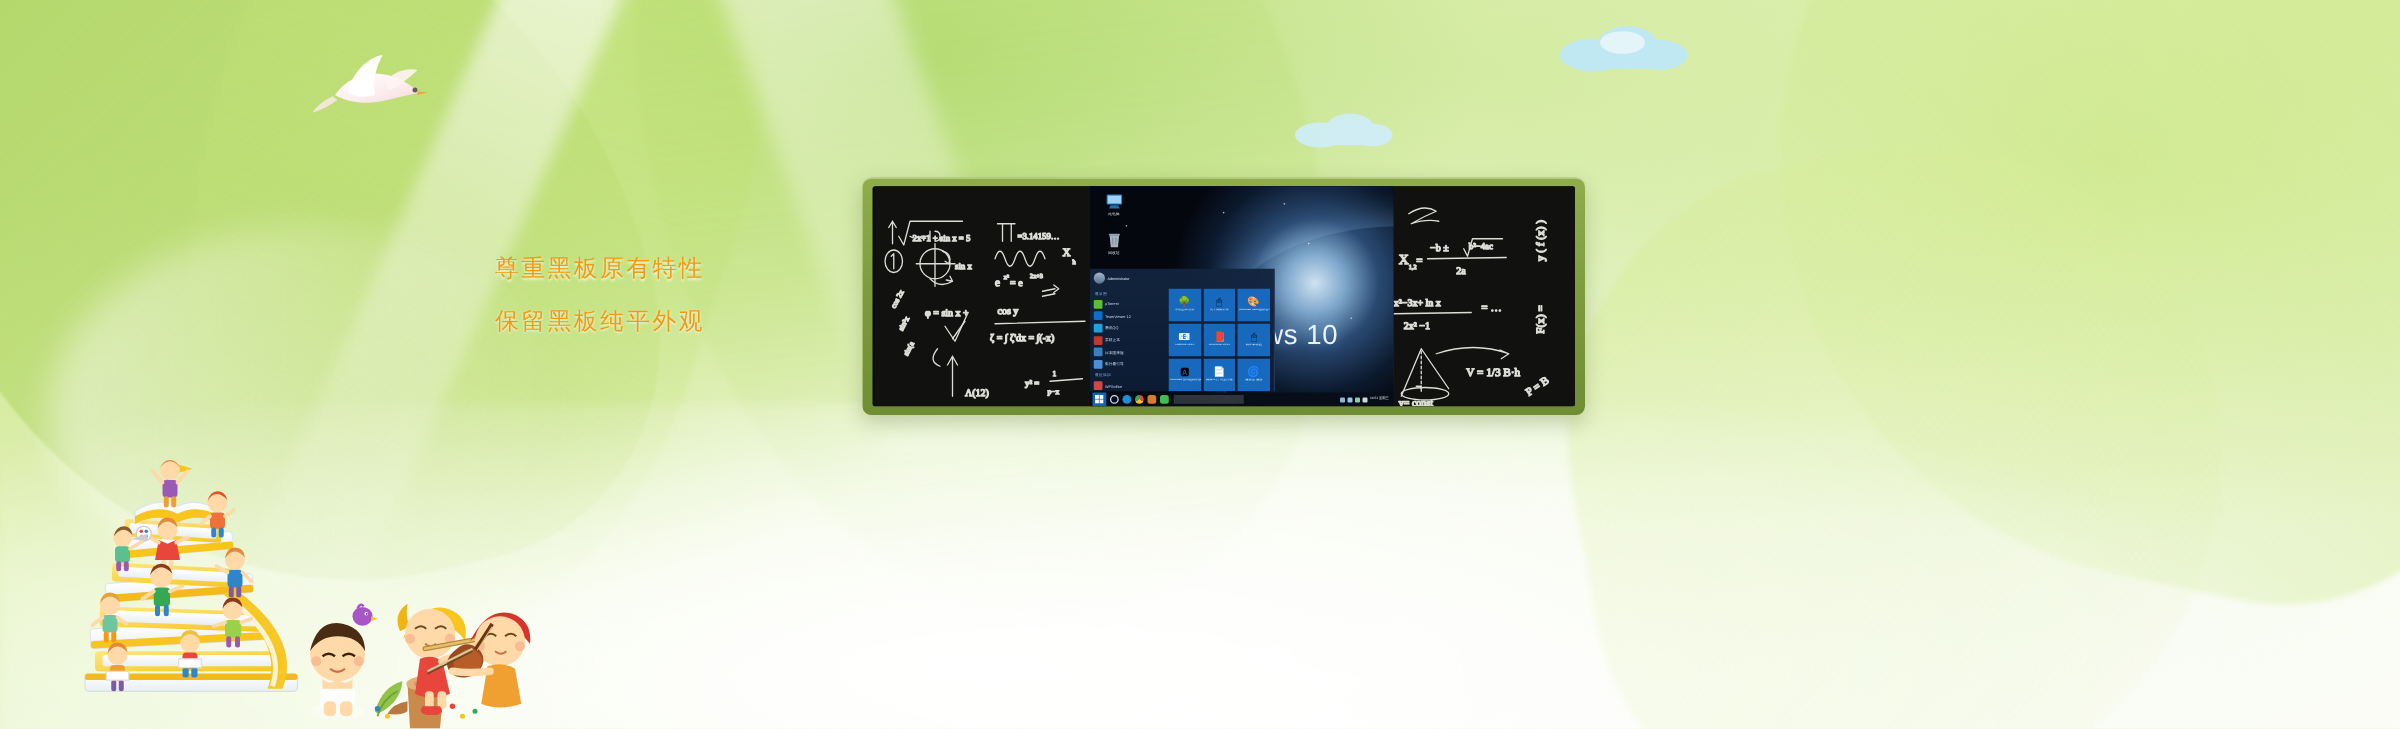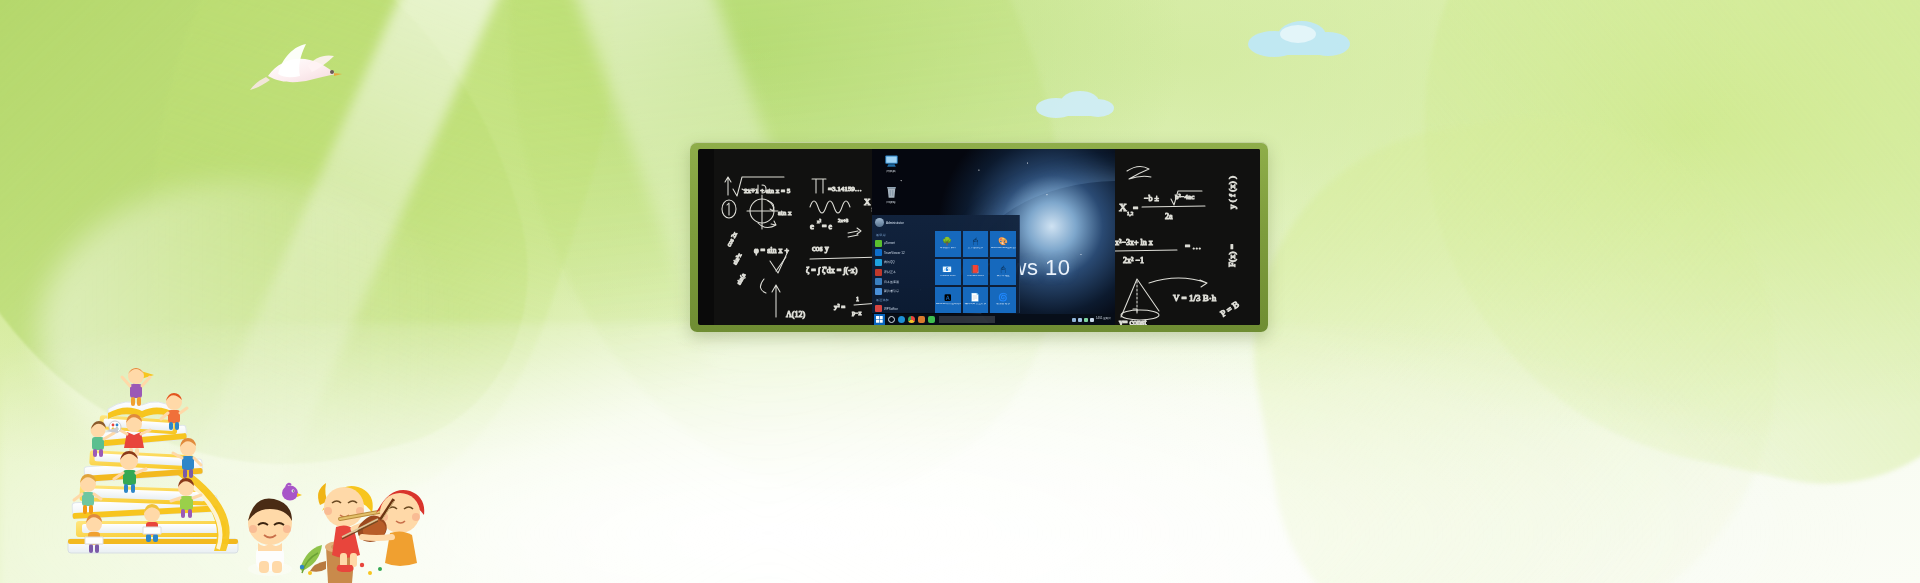--- a/index.html
+++ b/index.html
@@ -147,21 +147,21 @@
     position:relative;
     width:100%; height:100%;
     background:#0a0a0a;
     border-radius:2px;
     overflow:hidden;
   }
   .chalk-pane {
     position:absolute; top:0; bottom:0;
     background:#111110;
   }
-  #chalk-left  { left:16px;  width:174px; }
+  #chalk-left  { left:2px;  width:174px; }
   #chalk-right { right:0; width:145px; }
 
   
   #win-desktop {
     position:absolute;
     left:174px; top:0; right:145px; bottom:0;
     background:
       radial-gradient(ellipse 150px 150px at 74% 44%, #cfe2f2 0%, #7ea7cc 16%, #2a4a73 34%, #0c1a2e 58%, #05070f 76%),
       radial-gradient(ellipse 330px 60px at 62% 82%, rgba(150,200,240,0.55), rgba(10,20,40,0) 70%),
       linear-gradient(180deg,#03050c 0%, #050910 45%, #070c16 100%);
@@ -340,20 +340,22 @@
   <svg class="cloud" id="cloud-2" viewBox="0 0 86 34">
     <g fill="#cfeefb" opacity="0.9">
       <ellipse cx="26" cy="22" rx="20" ry="10"></ellipse>
       <ellipse cx="50" cy="16" rx="19" ry="11"></ellipse>
       <ellipse cx="68" cy="22" rx="16" ry="9"></ellipse>
       <rect x="14" y="20" width="60" height="10" rx="5"></rect>
     </g>
   </svg>
 
   <div id="text-block">
+    <div class="sub-line" id="sub-1">尊重黑板原有特性</div>
+    <div class="sub-line" id="sub-2">保留黑板纯平外观</div>
   </div>
 
   <div id="device">
     <div id="screen">
 
       <div class="chalk-pane" id="chalk-left">
         <svg class="chalk-svg" viewBox="0 0 174 176" preserveAspectRatio="none">
           <g stroke="#efefe8" fill="none" stroke-width="1.05" stroke-linecap="round" stroke-linejoin="round" opacity="0.92">
 
             <path d="M14 46 L14 28 M14 28 L11 33 M14 28 L17 33"></path>

